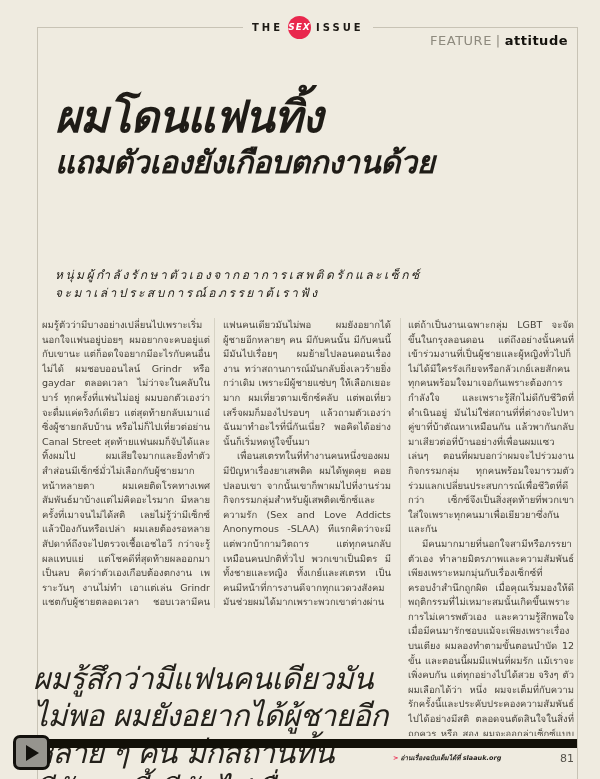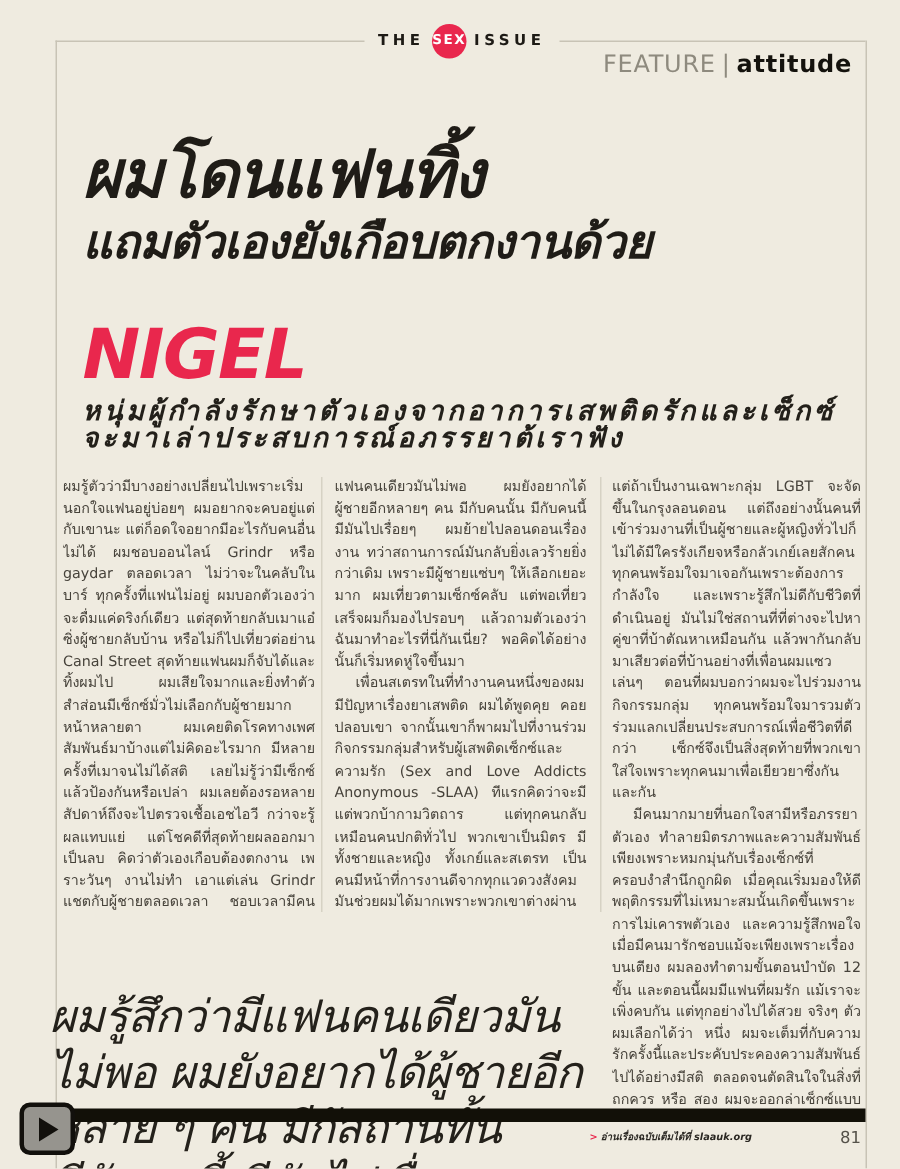--- a/index.html
+++ b/index.html
@@ -26,45 +26,45 @@
   .badge-word {
     font-size:10px; font-weight:bold; 
     letter-spacing:3px; color:#1d1a15;
   }
   .badge-circle {
     width:23px; height:23px; border-radius:50%;
     background:#e9274d; display:flex; align-items:center; justify-content:center;
     flex:0 0 auto;
   }
   .badge-circle span {
-    color:#fff; font-size:9px; font-weight:bold; letter-spacing:1px;
+    color:#fff; font-size:9px; font-weight:bold; font-style:italic; letter-spacing:1px;
   }
 
   
   .feature {
     position:absolute; right:32px; top:33px;
-    font-size:16px; color:#8e8a7e; letter-spacing:0.5px;
+    font-size:13px; color:#8e8a7e; letter-spacing:0.5px;
     display:flex; gap:4px; align-items:baseline;
   }
   .feature .mag { color:#14120d; font-weight:bold; }
 
   
   .headline { position:absolute; left:55px; top:62px; color:#1f1c17; font-style:italic; font-weight:bold; }
   .headline .l1 { font-size:44px; line-height:52px; letter-spacing:-1px;margin-top:29px; }
   .headline .l2 { font-size:60px; line-height:66px; letter-spacing:-1px; }
   .headline .l3 { font-size:31px; line-height:38px; letter-spacing:-0.5px; }
 
   .nigel {
     position:absolute; left:55px; top:212px;
     font-size:46px; line-height:48px; font-weight:bold; font-style:italic;
     color:#e9274d; letter-spacing:-1px;
   }
   .dek {
     position:absolute; left:55px; top:266px;
-    font-size:18px; line-height:18px; font-weight:bold; font-style:italic;
+    font-size:12px; line-height:18px; font-weight:normal; font-style:italic;
     letter-spacing:2.5px; color:#23201a;
   }
 
   
   .col {
     position:absolute; top:318px;
     font-size:9.5px; line-height:14.6px; color:#46423a;
     text-align:justify;
   }
   .col p + p { text-indent:14px; }
@@ -124,21 +124,20 @@
     <span>FEATURE</span>
     <span>|</span>
     <span class="mag">attitude</span>
   </div>
 
   <div class="headline">
     <div class="l1">ผมโดนแฟนทิ้ง</div>
     <div class="l3">แถมตัวเองยังเกือบตกงานด้วย</div>
   </div>
 
-  <div class="nigel">NIGEL</div>
 
   <div class="dek">
     <div>หนุ่มผู้กำลังรักษาตัวเองจากอาการเสพติดรักและเซ็กซ์</div>
     <div>จะมาเล่าประสบการณ์อภรรยาต้เราฟัง</div>
   </div>
 
   <div class="col col1">
     <p>ผมรู้ตัวว่ามีบางอย่างเปลี่ยนไปเพราะเริ่มนอกใจแฟนอยู่บ่อยๆ ผมอยากจะคบอยู่แต่กับเขานะ แต่ก็อดใจอยากมีอะไรกับคนอื่นไม่ได้ ผมชอบออนไลน์ Grindr หรือ gaydar ตลอดเวลา ไม่ว่าจะในคลับในบาร์ ทุกครั้งที่แฟนไม่อยู่ ผมบอกตัวเองว่าจะดื่มแค่ดริงก์เดียว แต่สุดท้ายกลับเมาแอ๋ ซิ่งผู้ชายกลับบ้าน หรือไม่ก็ไปเที่ยวต่อย่าน Canal Street สุดท้ายแฟนผมก็จับได้และทิ้งผมไป ผมเสียใจมากและยิ่งทำตัวสำส่อนมีเซ็กซ์มั่วไม่เลือกกับผู้ชายมากหน้าหลายตา ผมเคยติดโรคทางเพศสัมพันธ์มาบ้างแต่ไม่คิดอะไรมาก มีหลายครั้งที่เมาจนไม่ได้สติ เลยไม่รู้ว่ามีเซ็กซ์แล้วป้องกันหรือเปล่า ผมเลยต้องรอหลายสัปดาห์ถึงจะไปตรวจเชื้อเอชไอวี กว่าจะรู้ผลแทบแย่ แต่โชคดีที่สุดท้ายผลออกมาเป็นลบ คิดว่าตัวเองเกือบต้องตกงาน เพราะวันๆ งานไม่ทำ เอาแต่เล่น Grindr แชตกับผู้ชายตลอดเวลา ชอบเวลามีคนชมว่าผมดูดีมีเสน่ห์ รู้สึกว่าตัวเองมีความมั่นใจและมีความภูมิใจเพิ่มขึ้นตามปริมาณข้อความที่ผู้ชายทักมา</p>
 
   </div>

